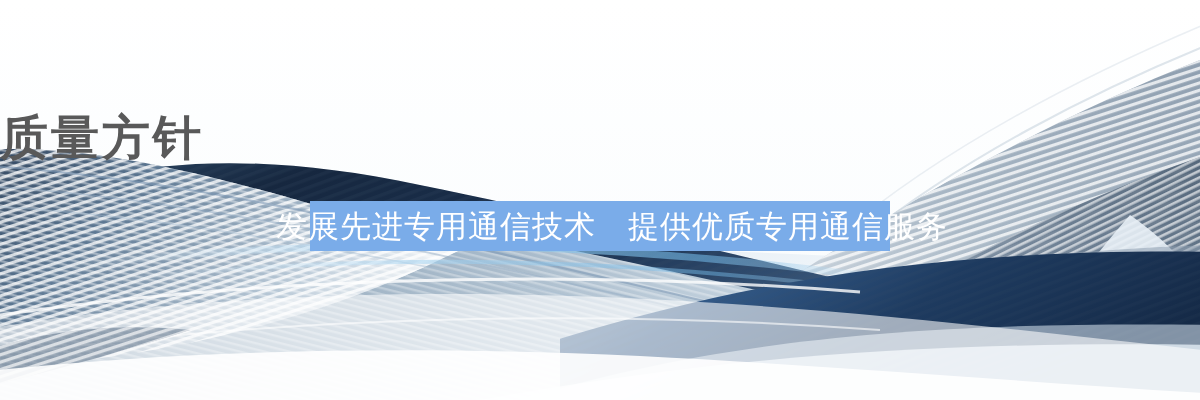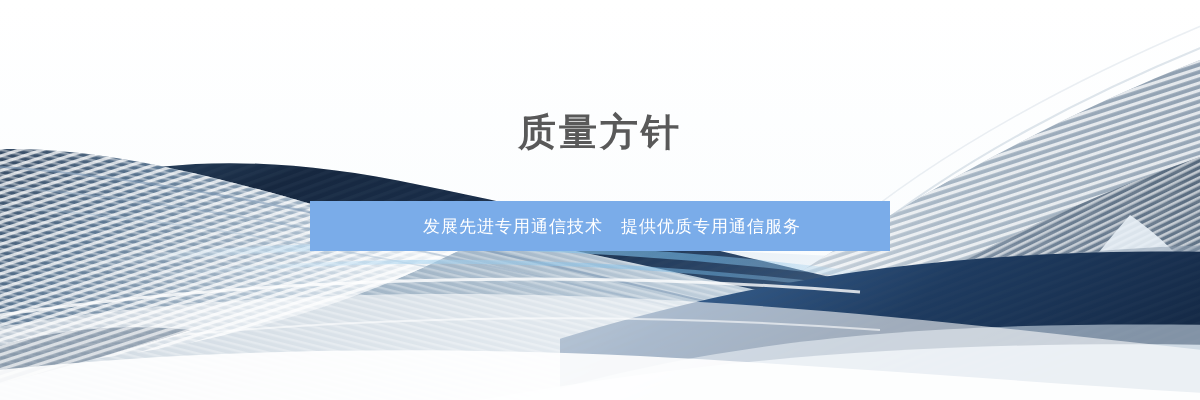--- a/index.html
+++ b/index.html
@@ -25,42 +25,42 @@
     position: absolute;
     left: 0; top: 0;
     width: 1200px;
     height: 400px;
   }
   #page-title {
     position: absolute;
     left: 0;
     top: 112px;
     width: 1200px;
-    text-align: center;
-    font-size: 38px;
+    text-align: left;
+    font-size: 48px;
     font-weight: bold;
     letter-spacing: 3px;
     color: #595959;
     line-height: 1.1;
     white-space: pre;
   }
   #subtitle-bar {
     position: absolute;
     left: 310px;
     top: 201px;
     width: 580px;
     height: 50px;
     background: #7aace9;
     display: flex;
     align-items: center;
     justify-content: center;
   }
   #subtitle-text {
     color: #ffffff;
-    font-size: 17px;
+    font-size: 31px;
     letter-spacing: 1px;
     white-space: pre;
     line-height: 1;
     margin-left: 24px;
   }
 </style>
 </head>
 <body>
 
 <div id="banner">

